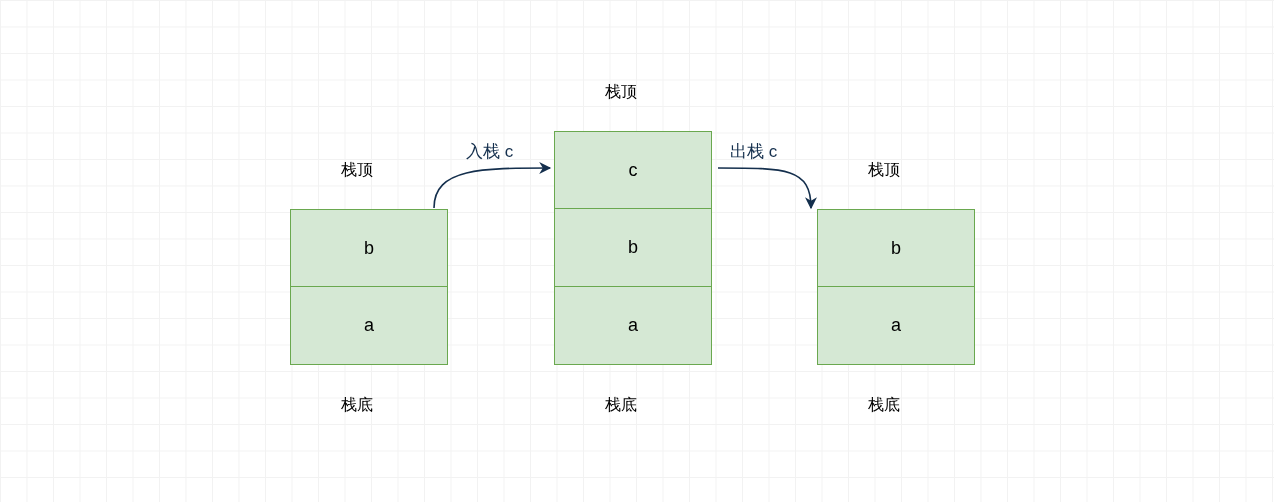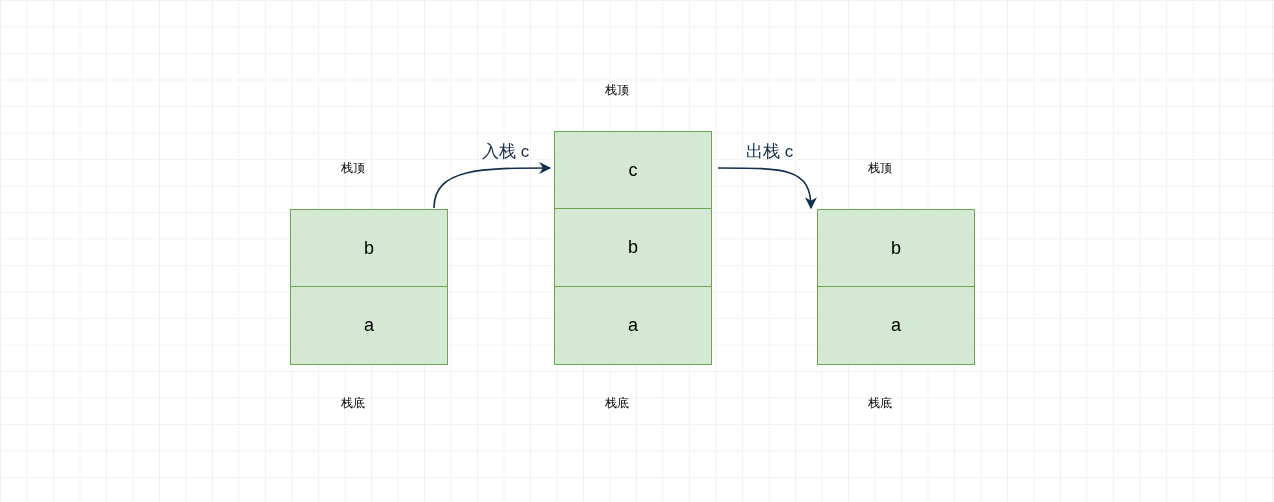--- a/index.html
+++ b/index.html
@@ -38,30 +38,29 @@
     justify-content: center;
     font-size: 18px;
     color: #000;
   }
   .cell + .cell {
     border-top: none;
   }
 
   .label {
     position: absolute;
-    font-size: 12px;
+    font-size: 16px;
     color: #000;
     white-space: nowrap;
   }
   .arrow-label {
     position: absolute;
     font-size: 17px;
     color: #142f4d;
     white-space: nowrap;
-    margin-left: 16px;
   }
 
   svg.arrow {
     position: absolute;
     overflow: visible;
   }
 </style>
 </head>
 <body>
 

